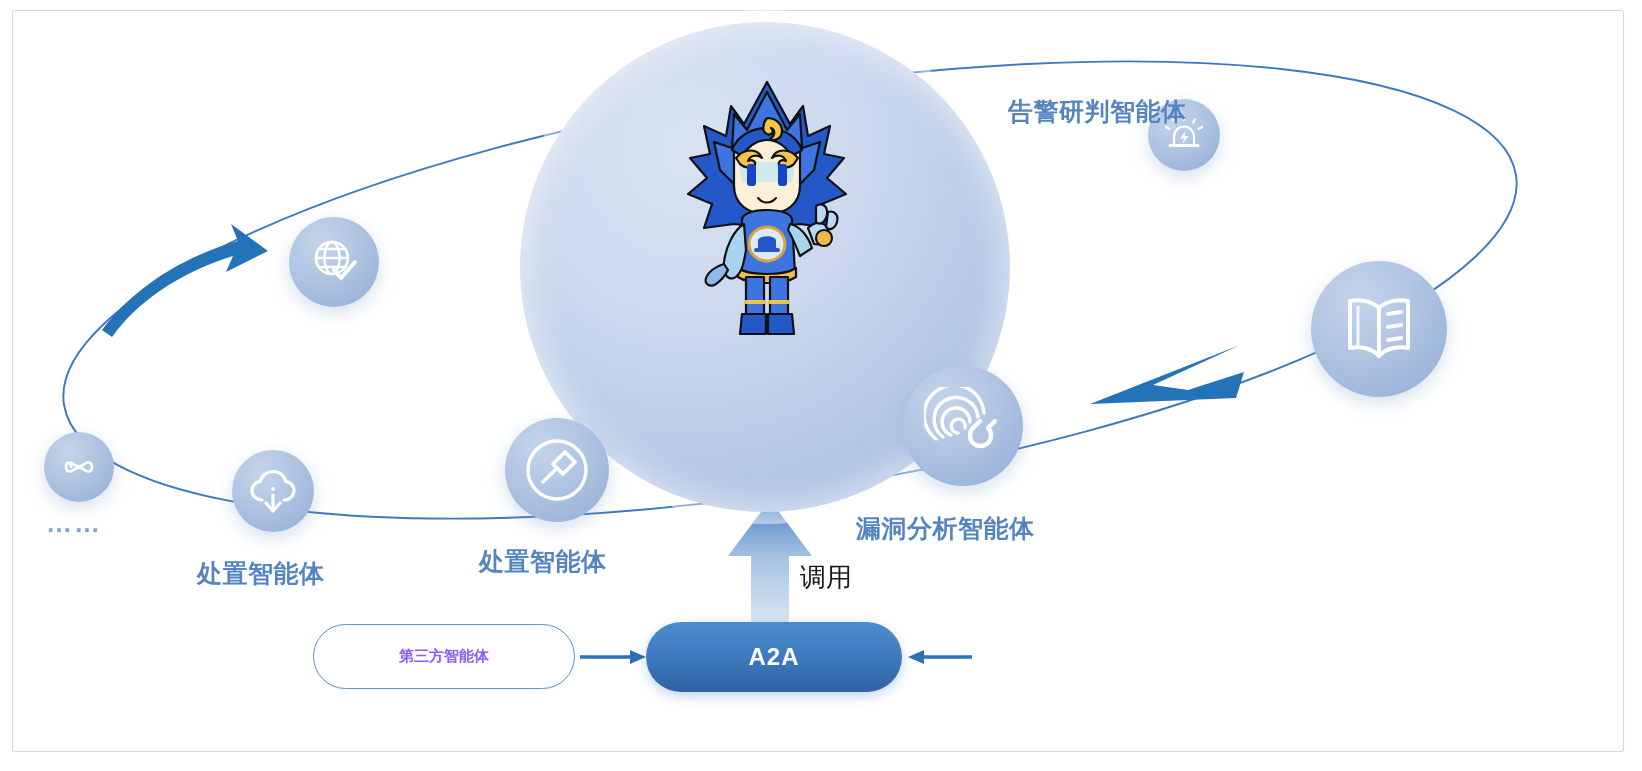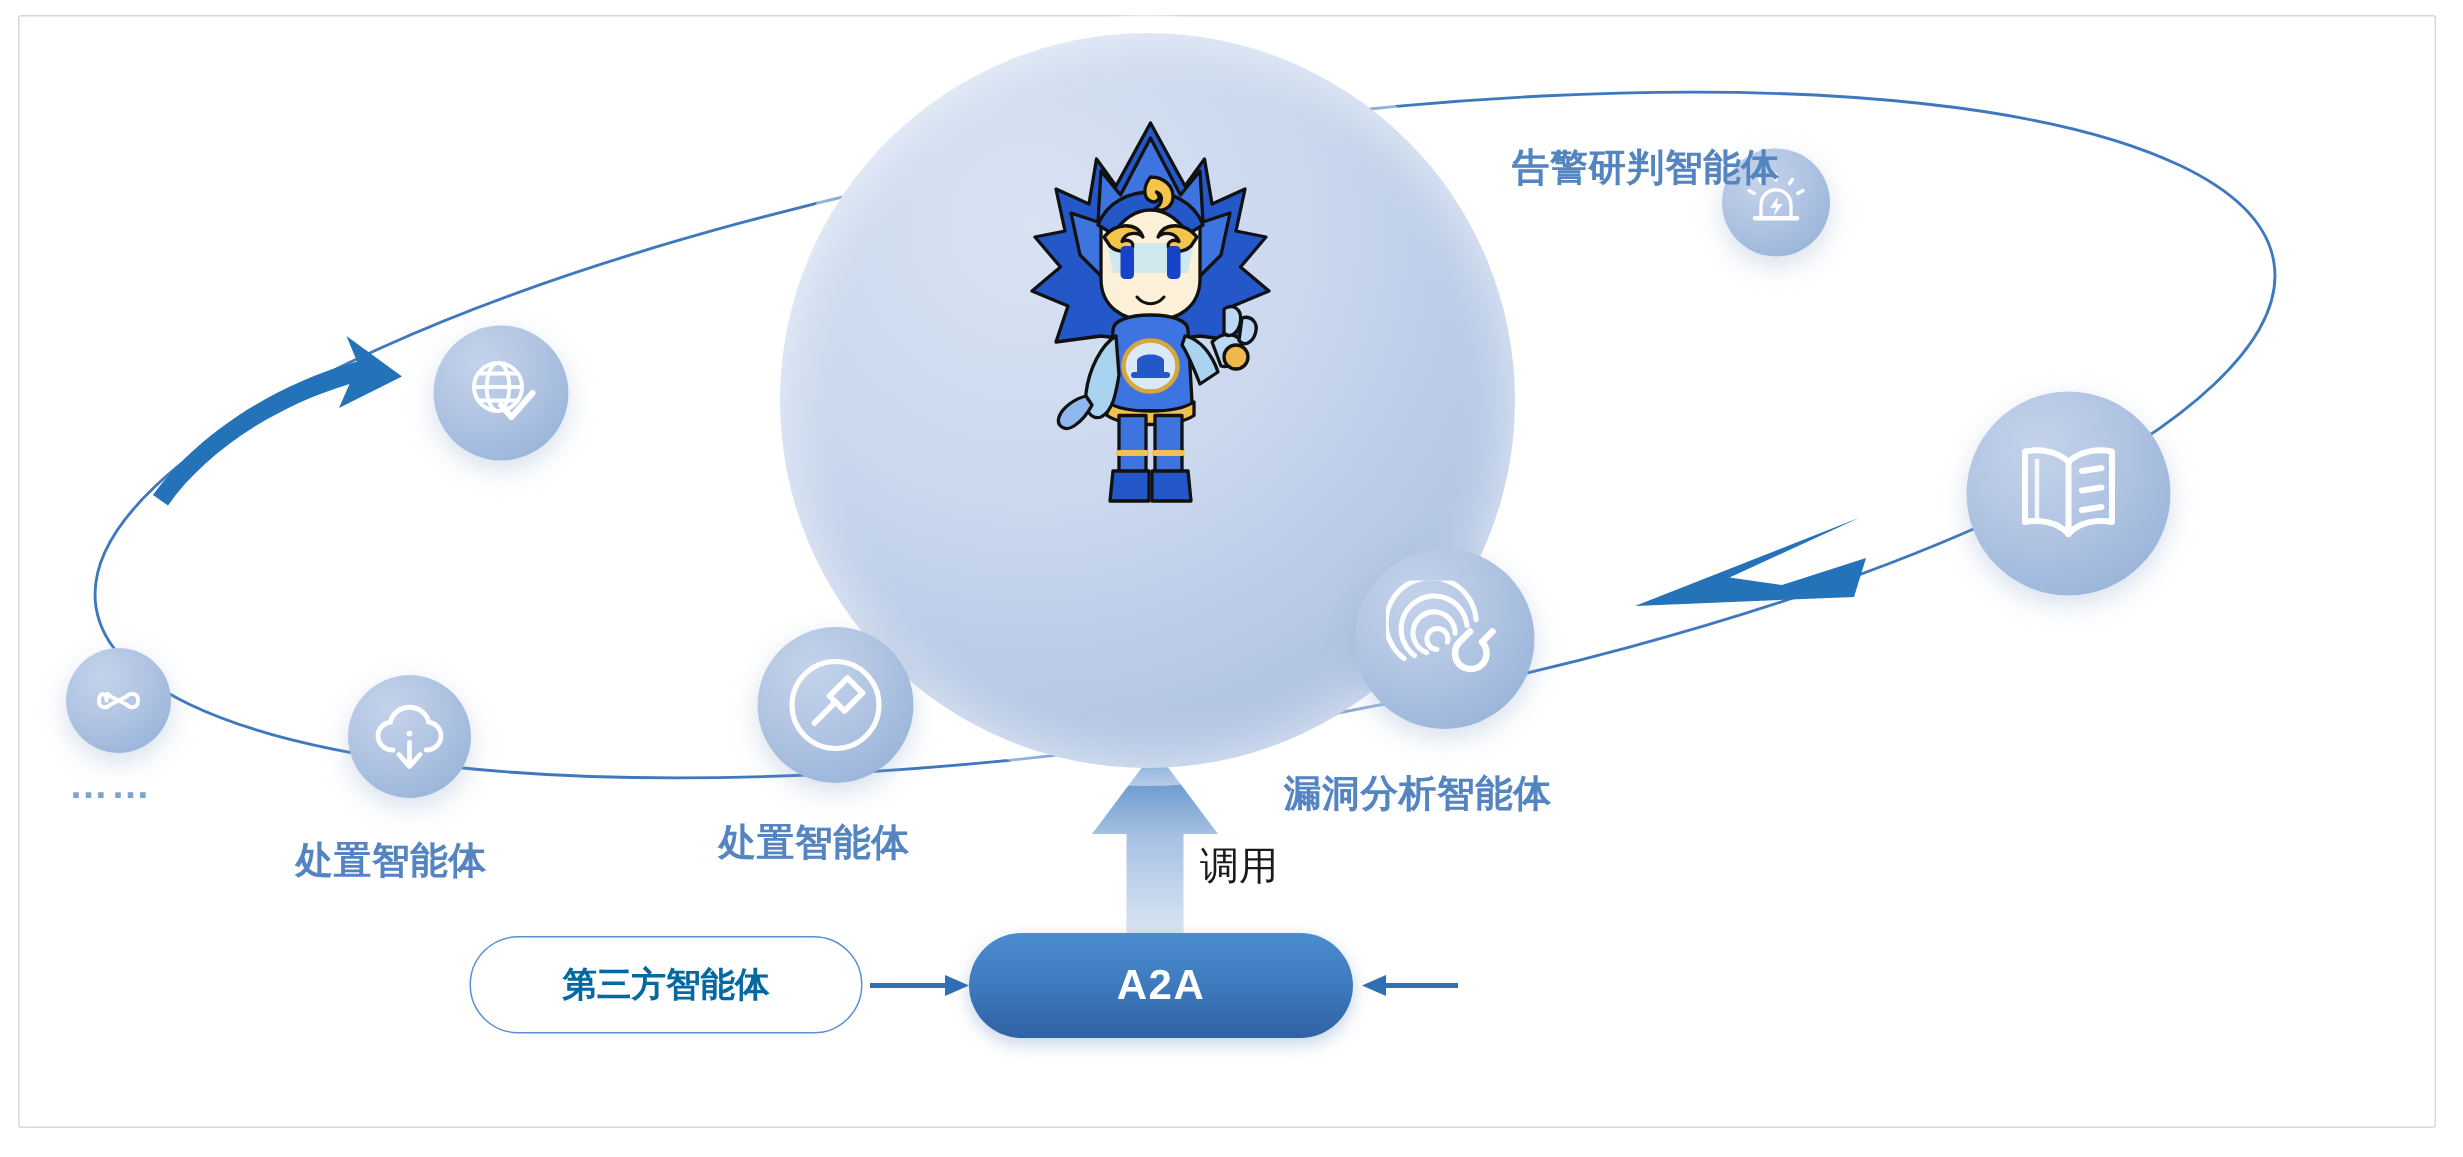--- a/index.html
+++ b/index.html
@@ -79,27 +79,27 @@
   .pill{
     position:absolute;
     display:flex;align-items:center;justify-content:center;
     box-sizing:border-box;
     border-radius:100px;
     font-weight:bold;
   }
   .pill-outline{
     border:1.6px solid #5b8fd0;
     background:#ffffff;
-    color:#0369a1;
-    font-size:23px;
+    color:#8b5cf6;
+    font-size:15px;
   }
   .pill-a2a{
     background:linear-gradient(180deg,#4b8ccd 0%,#3f7cbf 45%,#2f62a4 100%);
     color:#ffffff;
-    font-size:28px;
+    font-size:24px;
     letter-spacing:1px;
     box-shadow:0 4px 12px rgba(47,98,164,.28);
   }
   #call-label{
     position:absolute;
     color:#1a1a1a;
     font-size:26px;
     white-space:nowrap;
   }
 </style>

